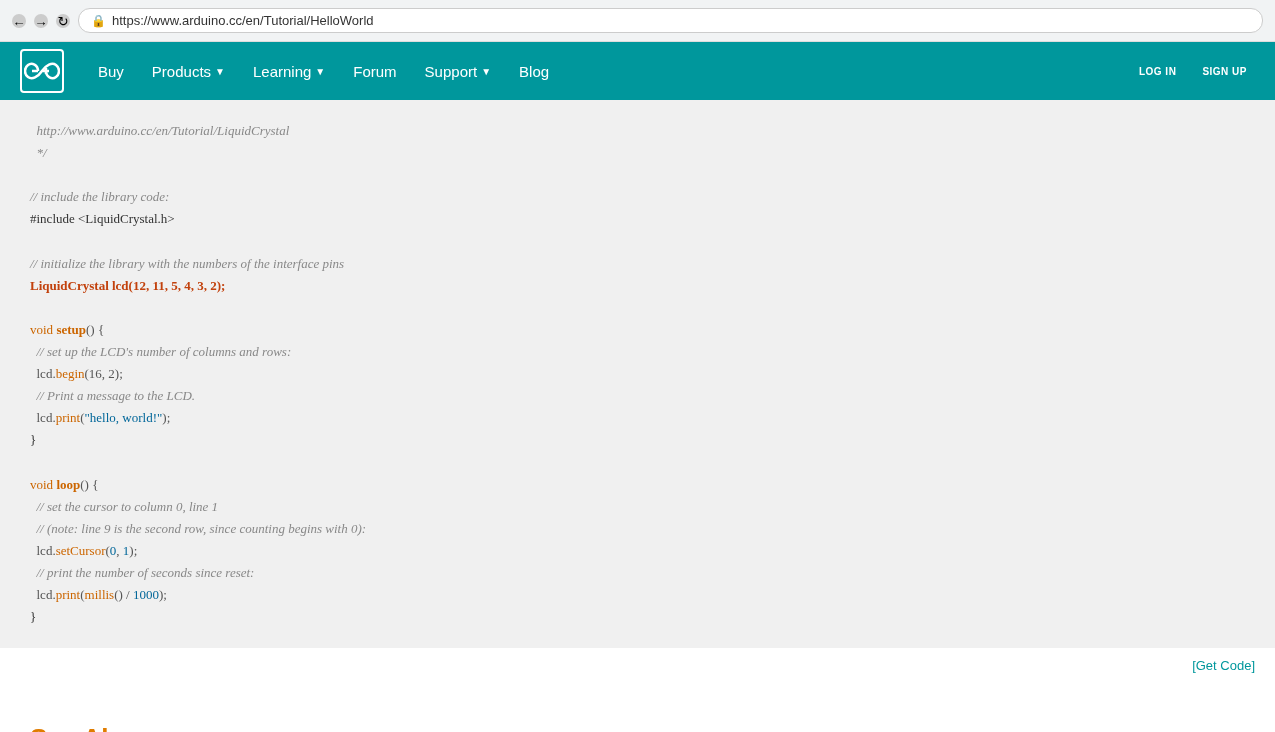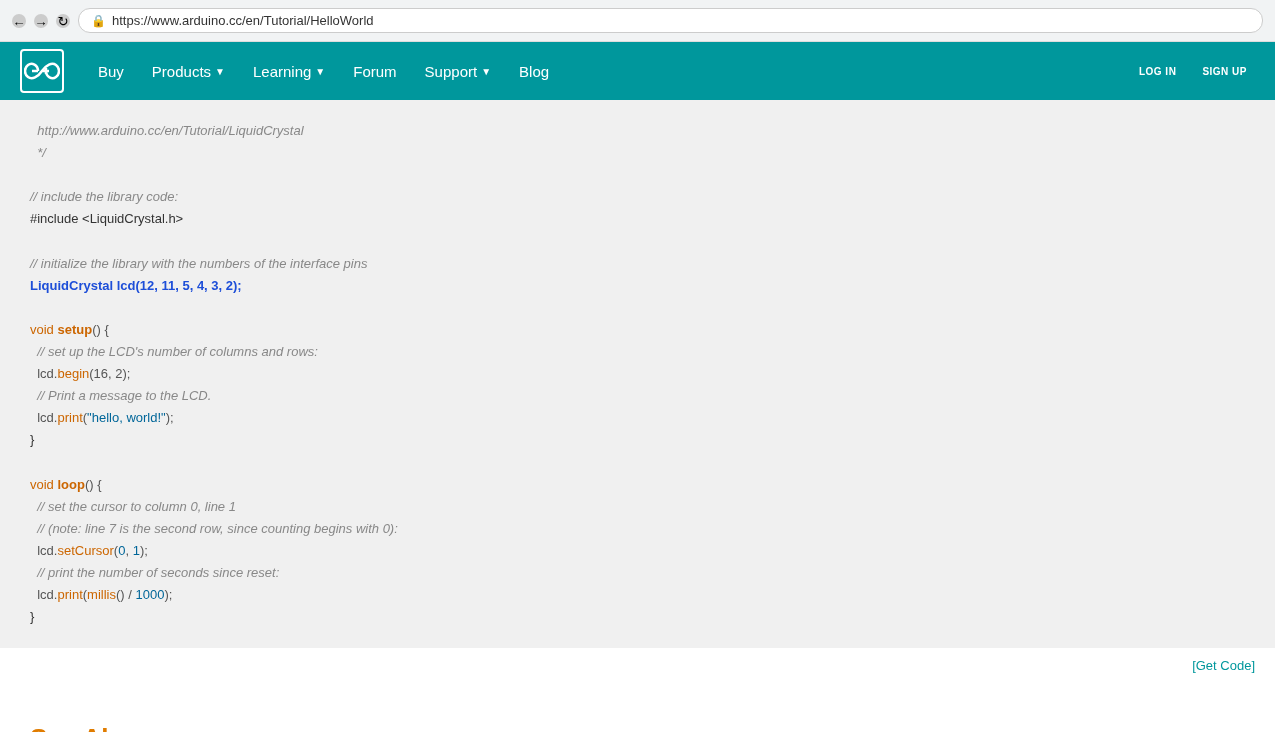--- a/index.html
+++ b/index.html
@@ -98,21 +98,21 @@
     .main-content {
       background: #fff;
       max-width: 1275px;
       margin: 0 auto;
     }
 
     
     .code-block {
       background: #f0f0f0;
       padding: 20px 30px;
-      font-family: Liberation Sans, sans-serif;
+      font-family: Liberation Serif, serif;
       font-size: 13px;
       line-height: 1.7;
       color: #555;
     }
     .code-block .code-comment { color: #888; font-style: italic; }
     .code-block .code-normal { color: #333; }
     .code-line { display: block; white-space: pre; }
 
     .get-code-link {
       text-align: right;
@@ -186,32 +186,32 @@
 <div class="main-content">
 
   <div class="code-block">
     <span class="code-line code-comment">  http://www.arduino.cc/en/Tutorial/LiquidCrystal</span>
     <span class="code-line code-comment">  */</span>
     <span class="code-line">&nbsp;</span>
     <span class="code-line code-comment">// include the library code:</span>
     <span class="code-line code-normal">#include &lt;LiquidCrystal.h&gt;</span>
     <span class="code-line">&nbsp;</span>
     <span class="code-line code-comment">// initialize the library with the numbers of the interface pins</span>
-    <span class="code-line"><span style="color:#1d4ed8; font-weight:bold;">LiquidCrystal lcd(12, 11, 5, 4, 3, 2);</span></span>
+    <span class="code-line"><span style="color:#c2410c; font-weight:bold;">LiquidCrystal lcd(12, 11, 5, 4, 3, 2);</span></span>
     <span class="code-line">&nbsp;</span>
     <span class="code-line"><span style="color:#cc6600;">void</span> <span style="color:#cc6600; font-weight:bold;">setup</span>() {</span>
     <span class="code-line code-comment">  // set up the LCD's number of columns and rows:</span>
     <span class="code-line">  lcd.<span style="color:#cc6600;">begin</span>(16, 2);</span>
     <span class="code-line code-comment">  // Print a message to the LCD.</span>
     <span class="code-line">  lcd.<span style="color:#cc6600;">print</span>(<span style="color:#006699;">"hello, world!"</span>);</span>
     <span class="code-line code-normal">}</span>
     <span class="code-line">&nbsp;</span>
     <span class="code-line"><span style="color:#cc6600;">void</span> <span style="color:#cc6600; font-weight:bold;">loop</span>() {</span>
     <span class="code-line code-comment">  // set the cursor to column 0, line 1</span>
-    <span class="code-line code-comment">  // (note: line 7 is the second row, since counting begins with 0):</span>
+    <span class="code-line code-comment">  // (note: line 9 is the second row, since counting begins with 0):</span>
     <span class="code-line">  lcd.<span style="color:#cc6600;">setCursor</span>(<span style="color:#006699;">0</span>, <span style="color:#006699;">1</span>);</span>
     <span class="code-line code-comment">  // print the number of seconds since reset:</span>
     <span class="code-line">  lcd.<span style="color:#cc6600;">print</span>(<span style="color:#cc6600;">millis</span>() / <span style="color:#006699;">1000</span>);</span>
     <span class="code-line code-normal">}</span>
   </div>
 
   <div class="get-code-link">
     <a href="#">[Get Code]</a>
   </div>
 

